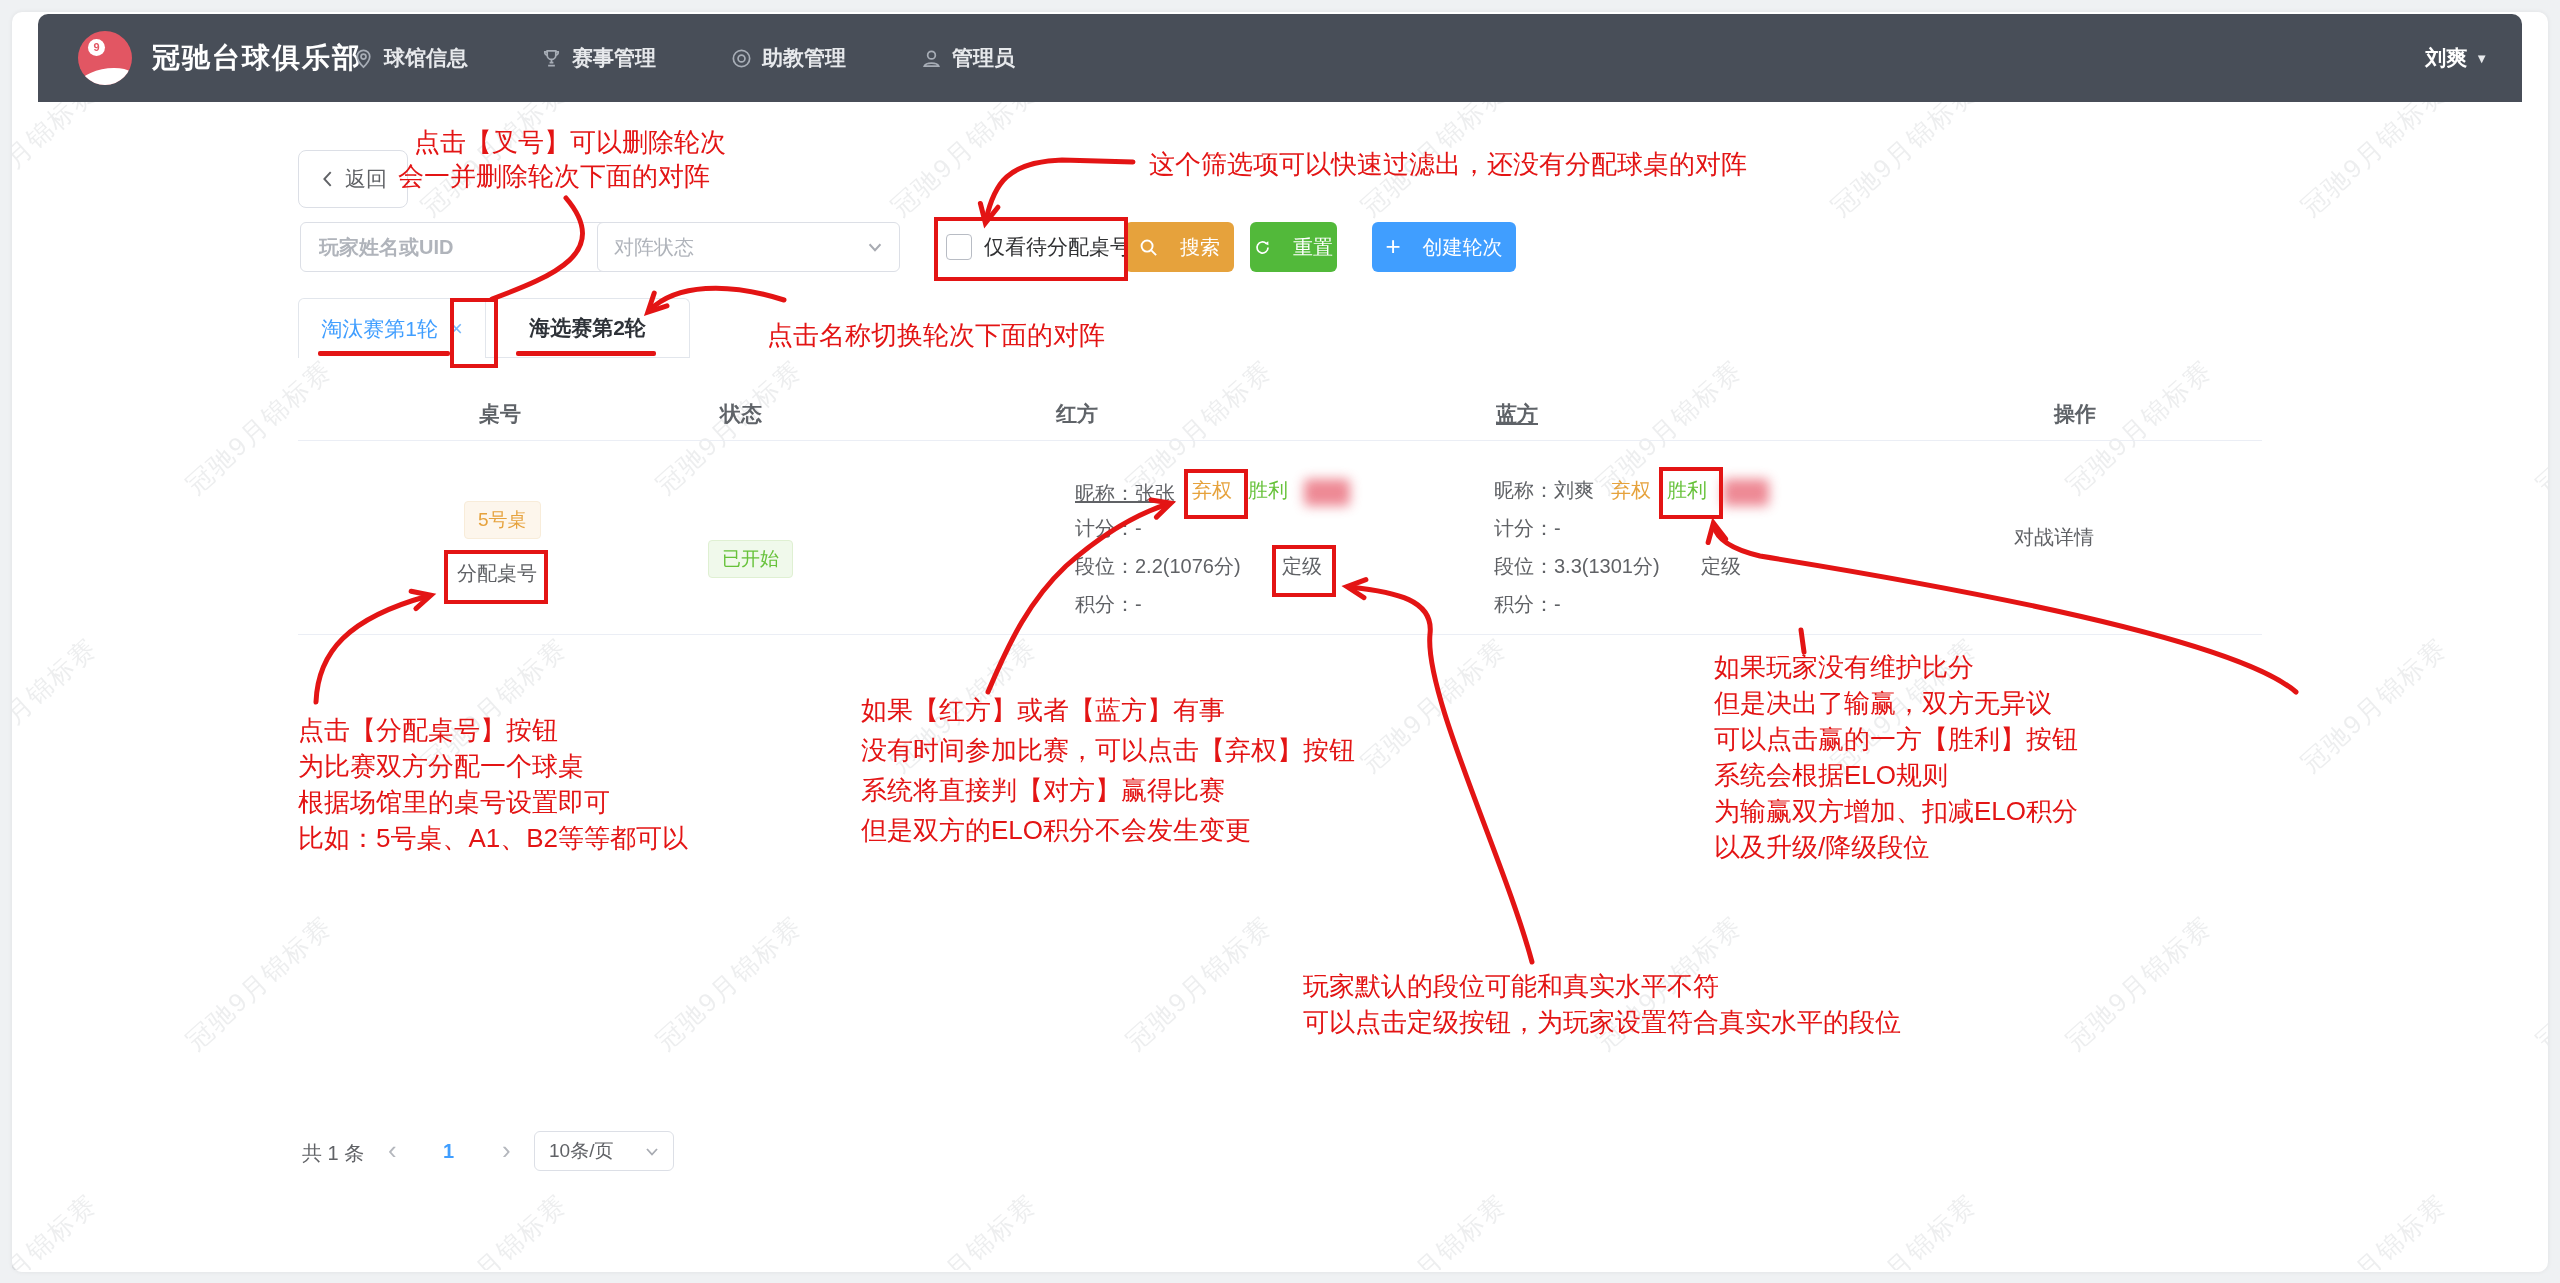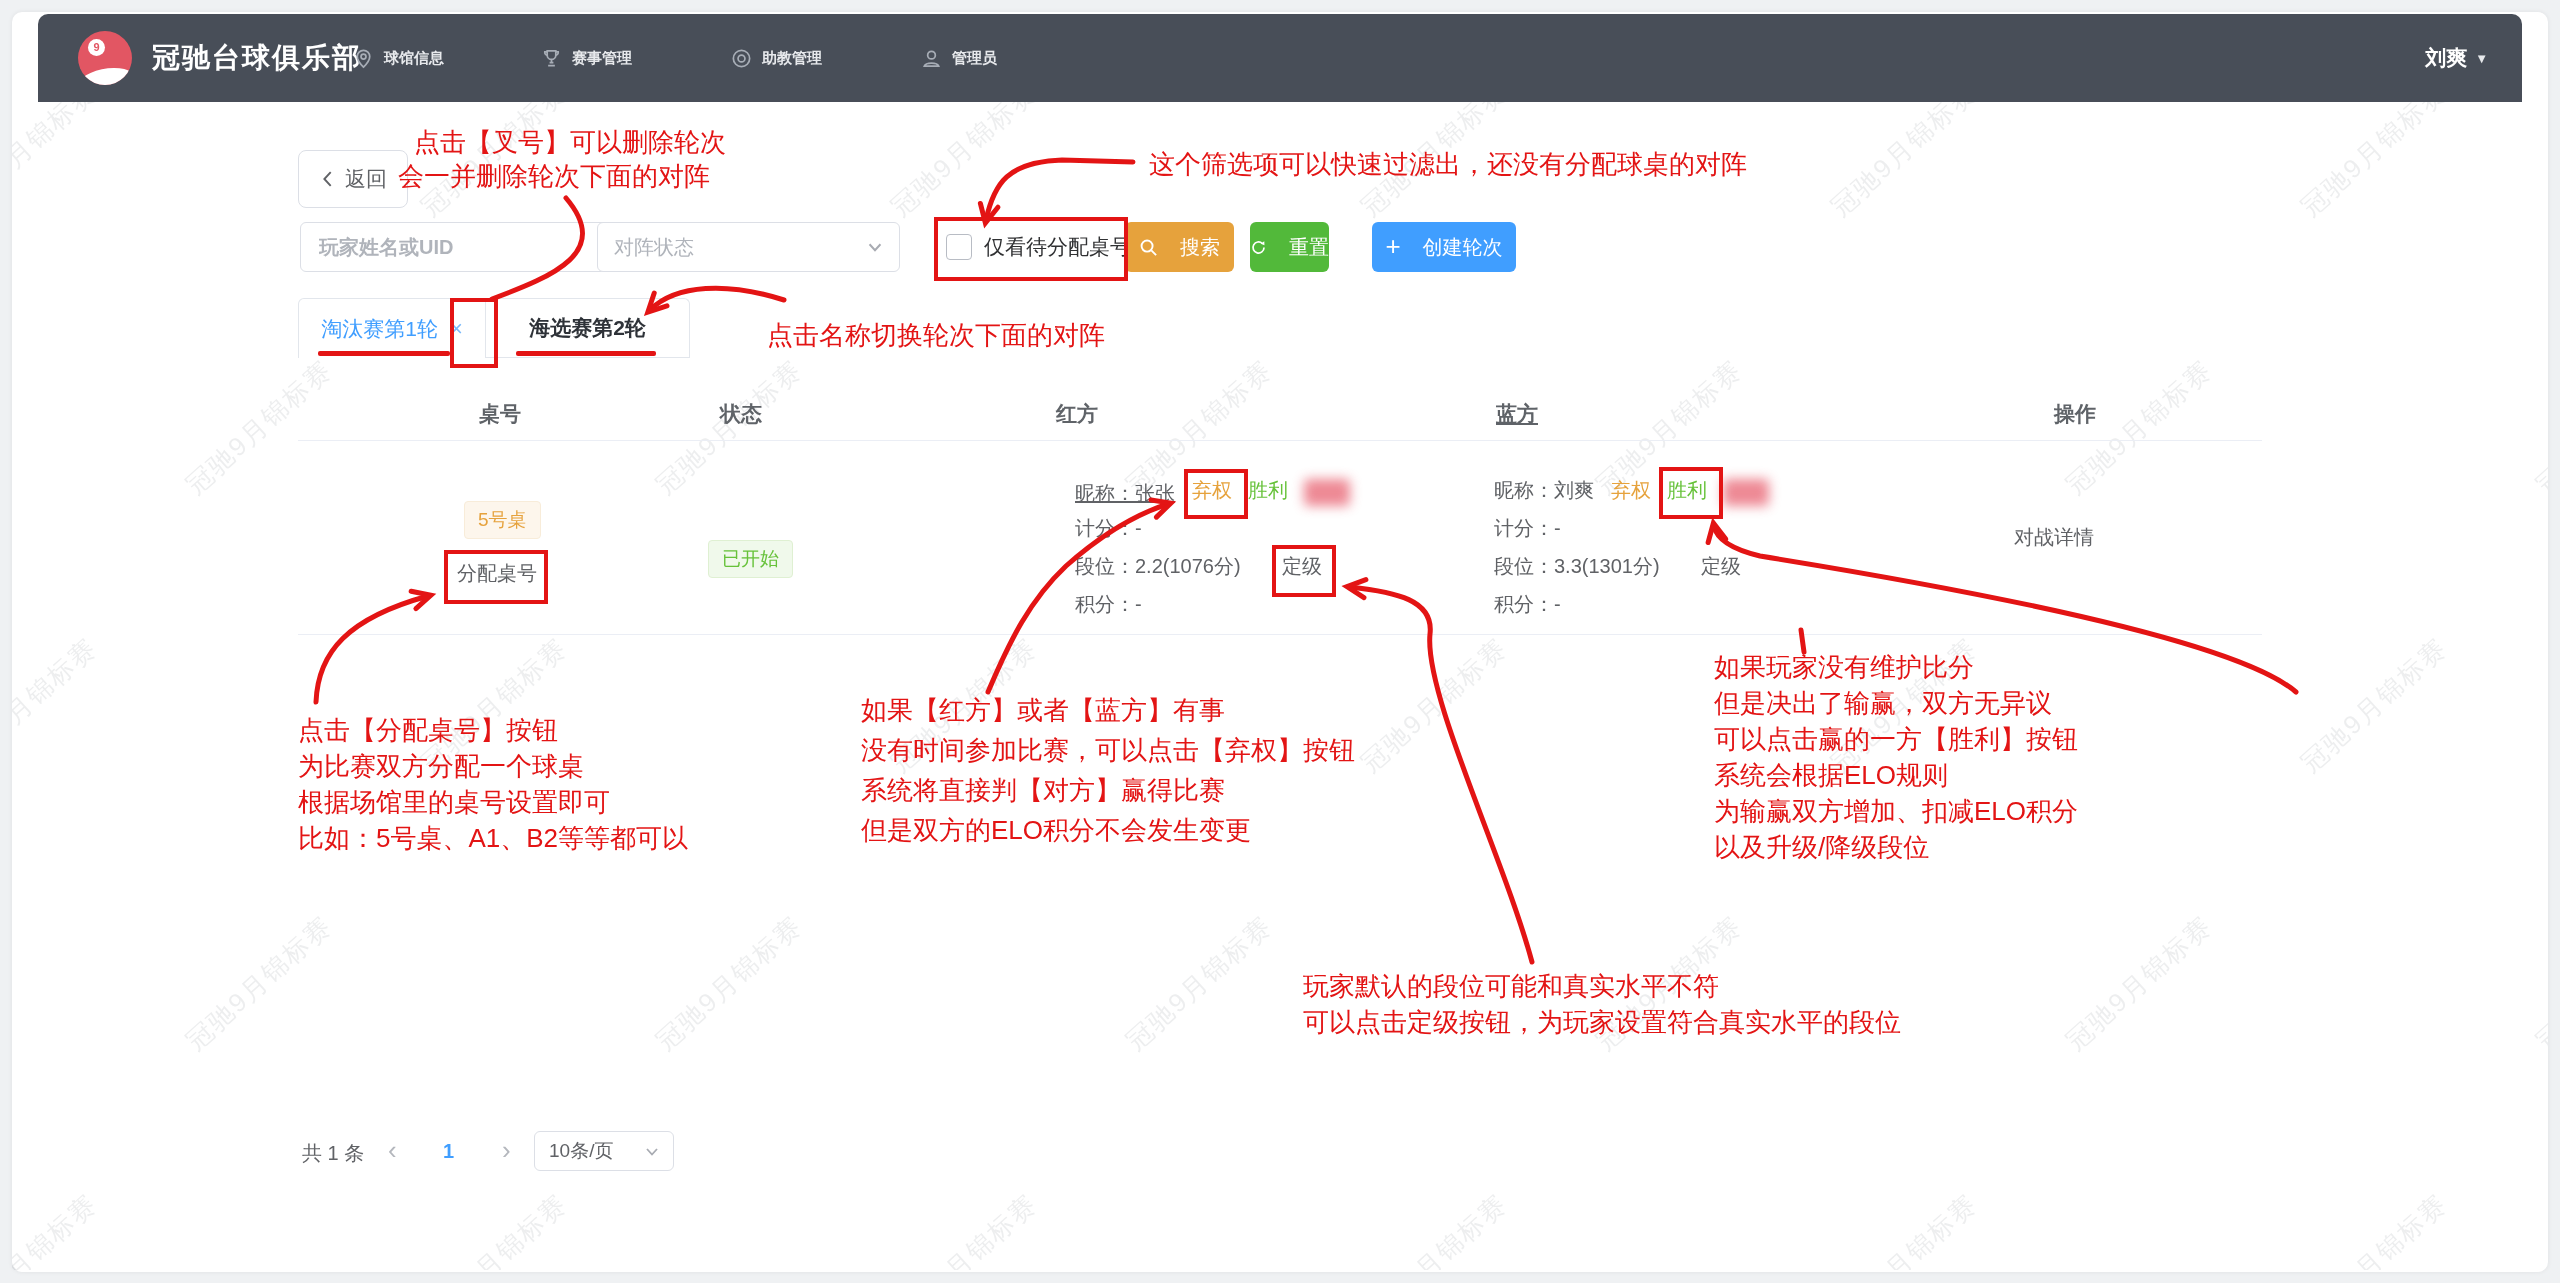--- a/index.html
+++ b/index.html
@@ -4,40 +4,40 @@
 <style>
   html,body{margin:0;padding:0;background:#eff1f3;font-family:"Liberation Sans","DejaVu Sans",sans-serif;}
   #canvas{position:relative;width:2560px;height:1283px;overflow:hidden;background:#eff1f3;}
   .card{position:absolute;left:12px;top:12px;width:2536px;height:1260px;background:#fff;border-radius:10px;box-shadow:0 0 5px rgba(0,0,0,.07);z-index:1;}
   
   .navbar{position:absolute;left:38px;top:14px;width:2484px;height:88px;background:#484e58;border-radius:10px 10px 0 0;z-index:10;}
   .logo{position:absolute;left:40px;top:17px;width:54px;height:54px;border-radius:50%;background:#e25663;overflow:hidden;}
   .logo .stripe{position:absolute;left:-4px;bottom:-14px;width:62px;height:30px;background:#fff;border-radius:50%;transform:rotate(-12deg);}
   .logo .num{position:absolute;left:10px;top:8px;width:17px;height:17px;border-radius:50%;background:#fff;color:#e25663;font-size:11px;font-weight:700;text-align:center;line-height:17px;}
   .brand{position:absolute;left:114px;top:0;height:88px;line-height:88px;color:#fff;font-size:28px;font-weight:700;letter-spacing:2px;}
-  .navitem{position:absolute;top:0;height:88px;display:flex;align-items:center;gap:9px;color:#e7e9ec;font-size:15px;font-weight:600;cursor:pointer;}
+  .navitem{position:absolute;top:0;height:88px;display:flex;align-items:center;gap:9px;color:#e7e9ec;font-size:21px;font-weight:600;cursor:pointer;}
   .navitem svg{stroke:#a7adb6;fill:none;stroke-width:1.8;}
   .navuser{position:absolute;right:34px;top:0;height:88px;display:flex;align-items:center;gap:8px;color:#fff;font-size:21px;font-weight:600;cursor:pointer;}
   .navuser .caret{font-size:13px;color:#e7e9ec;}
   
   #wm{position:absolute;left:12px;top:102px;width:2536px;height:1168px;overflow:hidden;z-index:2;pointer-events:none;}
   .wmtext{position:absolute;transform:rotate(-42deg);color:rgba(60,66,74,0.09);font-size:26px;white-space:nowrap;letter-spacing:2px;}
   
   .btn-back{position:absolute;left:298px;top:150px;width:108px;height:56px;background:#fff;border:1px solid #dcdfe6;border-radius:8px;display:flex;align-items:center;justify-content:center;gap:10px;color:#606266;font-size:21px;cursor:pointer;z-index:10;}
   .tinput{position:absolute;top:222px;height:50px;border:1px solid #dcdfe6;border-radius:6px;background:#fff;box-sizing:border-box;font-size:20px;color:#606266;padding:0 18px;z-index:10;outline:none;}
   .tinput::placeholder{color:#b0b4bb;}
   .tselect{position:absolute;top:222px;height:50px;border:1px solid #dcdfe6;border-radius:6px;background:#fff;box-sizing:border-box;display:flex;align-items:center;justify-content:space-between;padding:0 16px;z-index:10;cursor:pointer;}
   .tselect .ph{color:#b0b4bb;font-size:20px;}
   .chkwrap{position:absolute;left:946px;top:222px;height:50px;display:flex;align-items:center;gap:12px;z-index:10;cursor:pointer;}
   .chkbox{width:26px;height:26px;background:#fff;border:1px solid #b8bcc4;border-radius:4px;box-sizing:border-box;}
   .chklabel{font-size:21px;color:#303133;}
   .btn{position:absolute;top:222px;height:50px;border:none;border-radius:6px;color:#fff;font-size:20px;display:flex;align-items:center;justify-content:center;gap:22px;cursor:pointer;z-index:10;}
   .btn svg{stroke:#fff;fill:none;stroke-width:2;}
   .btn-search{left:1125px;width:109px;background:#e6a23c;}
-  .btn-reset{left:1250px;width:79px;background:#52b93a;}
+  .btn-reset{left:1250px;width:87px;background:#52b93a;}
   .btn-create{left:1372px;width:144px;background:#409eff;}
   .plus{font-size:26px;font-weight:400;line-height:1;margin-top:-3px;}
   
   .tabbar{position:absolute;left:298px;top:298px;width:392px;height:60px;border:1px solid #e2e6ec;border-bottom:none;border-radius:6px 6px 0 0;display:flex;box-sizing:border-box;background:#fff;z-index:10;}
   .tab{display:flex;align-items:center;justify-content:center;box-sizing:border-box;font-size:21px;cursor:pointer;}
   .tab1{width:187px;border-right:1px solid #e2e6ec;color:#409eff;gap:12px;}
   .tab1 .x{color:#79b9f9;font-size:22px;line-height:1;}
   .tab2{flex:1;color:#2e3238;font-weight:700;border-bottom:1px solid #e2e6ec;}
   
   .th{position:absolute;top:400px;transform:translateX(-50%);font-size:21px;font-weight:700;color:#5f6368;z-index:10;white-space:nowrap;}

